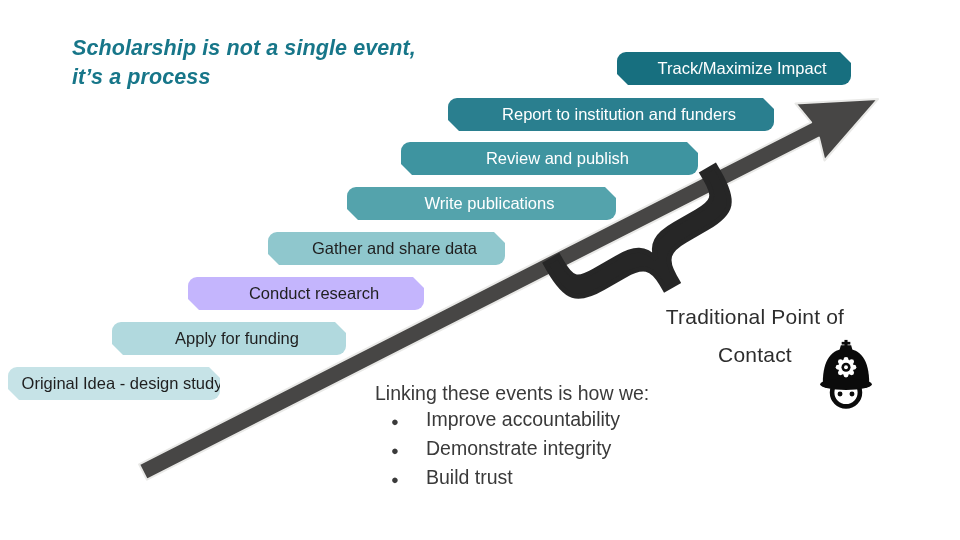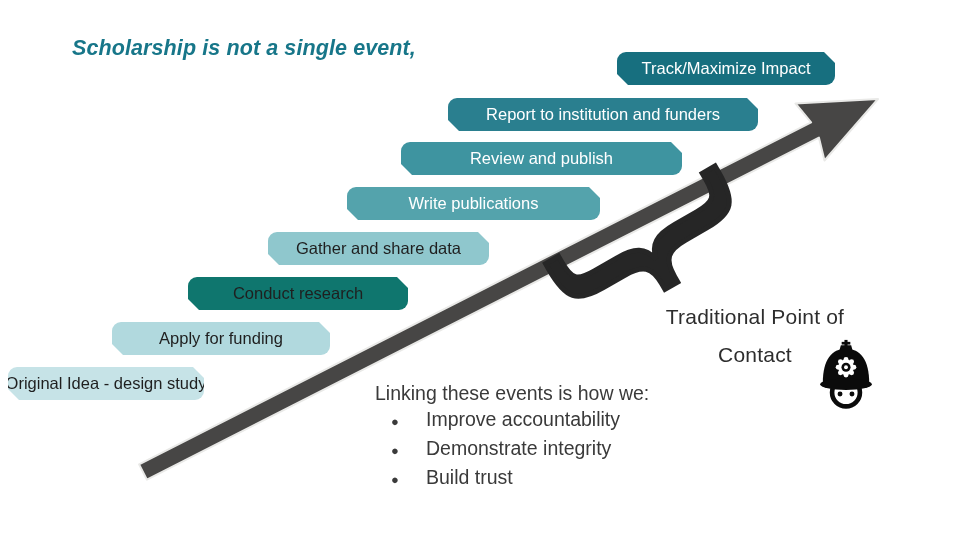--- a/index.html
+++ b/index.html
@@ -18,20 +18,21 @@
     font-weight:bold;font-style:italic;
     letter-spacing:0.1px;
   }
   .step-box{
     position:absolute;height:33px;
     display:flex;align-items:center;justify-content:center;
     font-size:16.5px;
     border-radius:9px 0 9px 0;
     clip-path:polygon(0 0, calc(100% - 11px) 0, 100% 11px, 100% 100%, 11px 100%, 0 calc(100% - 11px));
     white-space:nowrap;
+    padding-left:16px;
   }
   .brace{
     position:absolute;left:600px;top:125px;width:120px;height:240px;
     display:flex;align-items:center;justify-content:center;
     transform:rotate(60deg);
     font-size:212px;
     color:#262626;
     -webkit-text-stroke:5px #262626;
     font-family:"DejaVu Sans", sans-serif;
     pointer-events:none;
@@ -55,26 +56,27 @@
 <body>
 
 <div class="slide">
 
   <svg class="arrow-svg" viewBox="0 0 960 540">
     <path id="arrow-path" d="M139.1,464.4 L811.1,122.4 L795.5,103.5 L878,99 L824.5,160.5 L818.9,137.6 L146.9,479.6 Z" fill="#474645" stroke="#e9e9e7" stroke-width="2" stroke-linejoin="round"></path>
   </svg>
 
   <div class="slide-title" style="color: rgb(23, 118, 137);">
     <div>Scholarship is not a single event,</div>
+    <div>it’s a process</div>
   </div>
 
   <div id="steps">
       <div class="step-box" style="left: 8px; top: 367px; width: 196px; background: rgb(198, 227, 231); color: rgb(31, 31, 31);">Original Idea - design study</div>
       <div class="step-box" style="left: 112px; top: 322px; width: 218px; background: rgb(177, 217, 222); color: rgb(31, 31, 31);">Apply for funding</div>
-      <div class="step-box" style="left: 188px; top: 277px; width: 220px; background: #0f766e; color: rgb(31, 31, 31);">Conduct research</div>
+      <div class="step-box" style="left: 188px; top: 277px; width: 220px; background: #c4b5fd; color: rgb(31, 31, 31);">Conduct research</div>
       <div class="step-box" style="left: 268px; top: 232px; width: 221px; background: rgb(143, 199, 205); color: rgb(31, 31, 31);">Gather and share data</div>
       <div class="step-box" style="left: 347px; top: 187px; width: 253px; background: rgb(84, 163, 172); color: rgb(255, 255, 255);">Write publications</div>
       <div class="step-box" style="left: 401px; top: 142px; width: 281px; background: rgb(62, 148, 160); color: rgb(255, 255, 255);">Review and publish</div>
       <div class="step-box" style="left: 448px; top: 98px; width: 310px; background: rgb(42, 127, 143); color: rgb(255, 255, 255);">Report to institution and funders</div>
       <div class="step-box" style="left: 617px; top: 52px; width: 218px; background: rgb(23, 111, 127); color: rgb(255, 255, 255);">Track/Maximize Impact</div>
     </div>
 
   <div class="brace">
     <span>}</span>
   </div>

